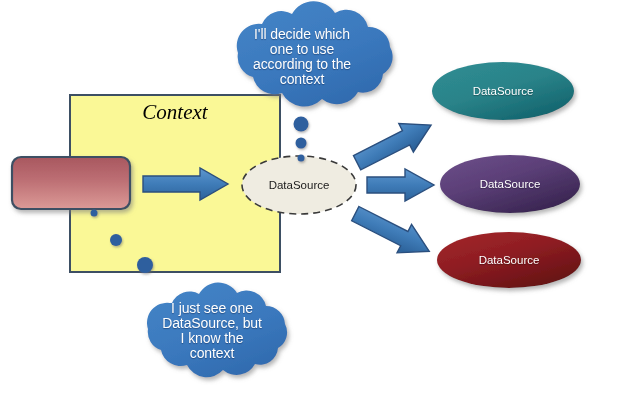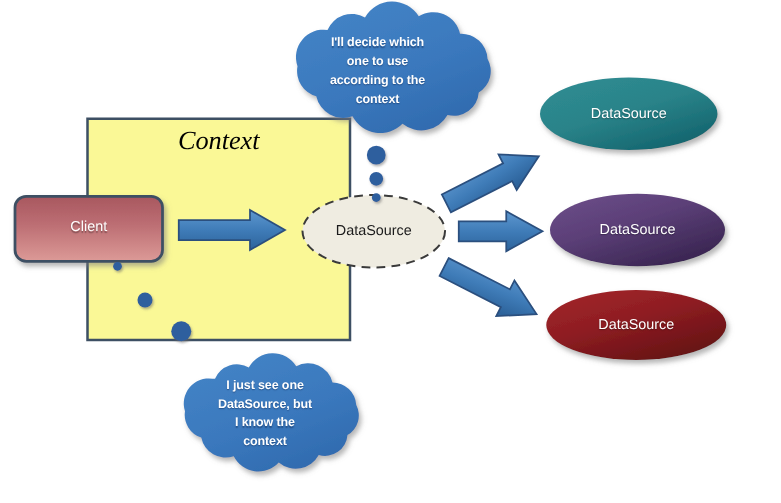--- a/index.html
+++ b/index.html
@@ -25,22 +25,22 @@
     height: 402px;
   }
   .txt {
     position: absolute;
     white-space: pre;
     text-align: center;
     pointer-events: none;
   }
   .cloud-text {
     color: #ffffff;
-    font-size: 10px;
-    font-weight: bold;
+    font-size: 14px;
+    font-weight: normal;
     line-height: 15px;
     letter-spacing: -0.1px;
     text-shadow: 0 1px 1px rgba(10,30,70,0.45);
   }
   .ds-label {
     color: #ffffff;
     font-size: 11.5px;
     line-height: 13px;
     text-shadow: 0 1px 1px rgba(0,0,0,0.35);
   }
@@ -173,21 +173,20 @@
         a 22 22 0 0 1 -36 -5
         a 20 20 0 0 1 -26 -15
         a 19 19 0 0 1 -13 -21
         a 20 20 0 0 1 22 -26
         Z"></path>
     </g>
   </svg>
 
   <div class="txt context-label" style="left:70px; top:100px; width:210px;">Context</div>
 
-  <div class="txt client-label" style="left:12px; top:176px; width:118px;">Client</div>
 
   <div class="txt ds-center-label" style="left:242px; top:179px; width:114px;">DataSource</div>
 
   <div class="txt ds-label" style="left:432px; top:85px; width:142px;">DataSource</div>
 
   <div class="txt ds-label" style="left:440px; top:178px; width:140px;">DataSource</div>
 
   <div class="txt ds-label" style="left:437px; top:254px; width:144px;">DataSource</div>
 
   <div class="txt cloud-text" style="left:233px; top:27px; width:138px;">I'll decide which

